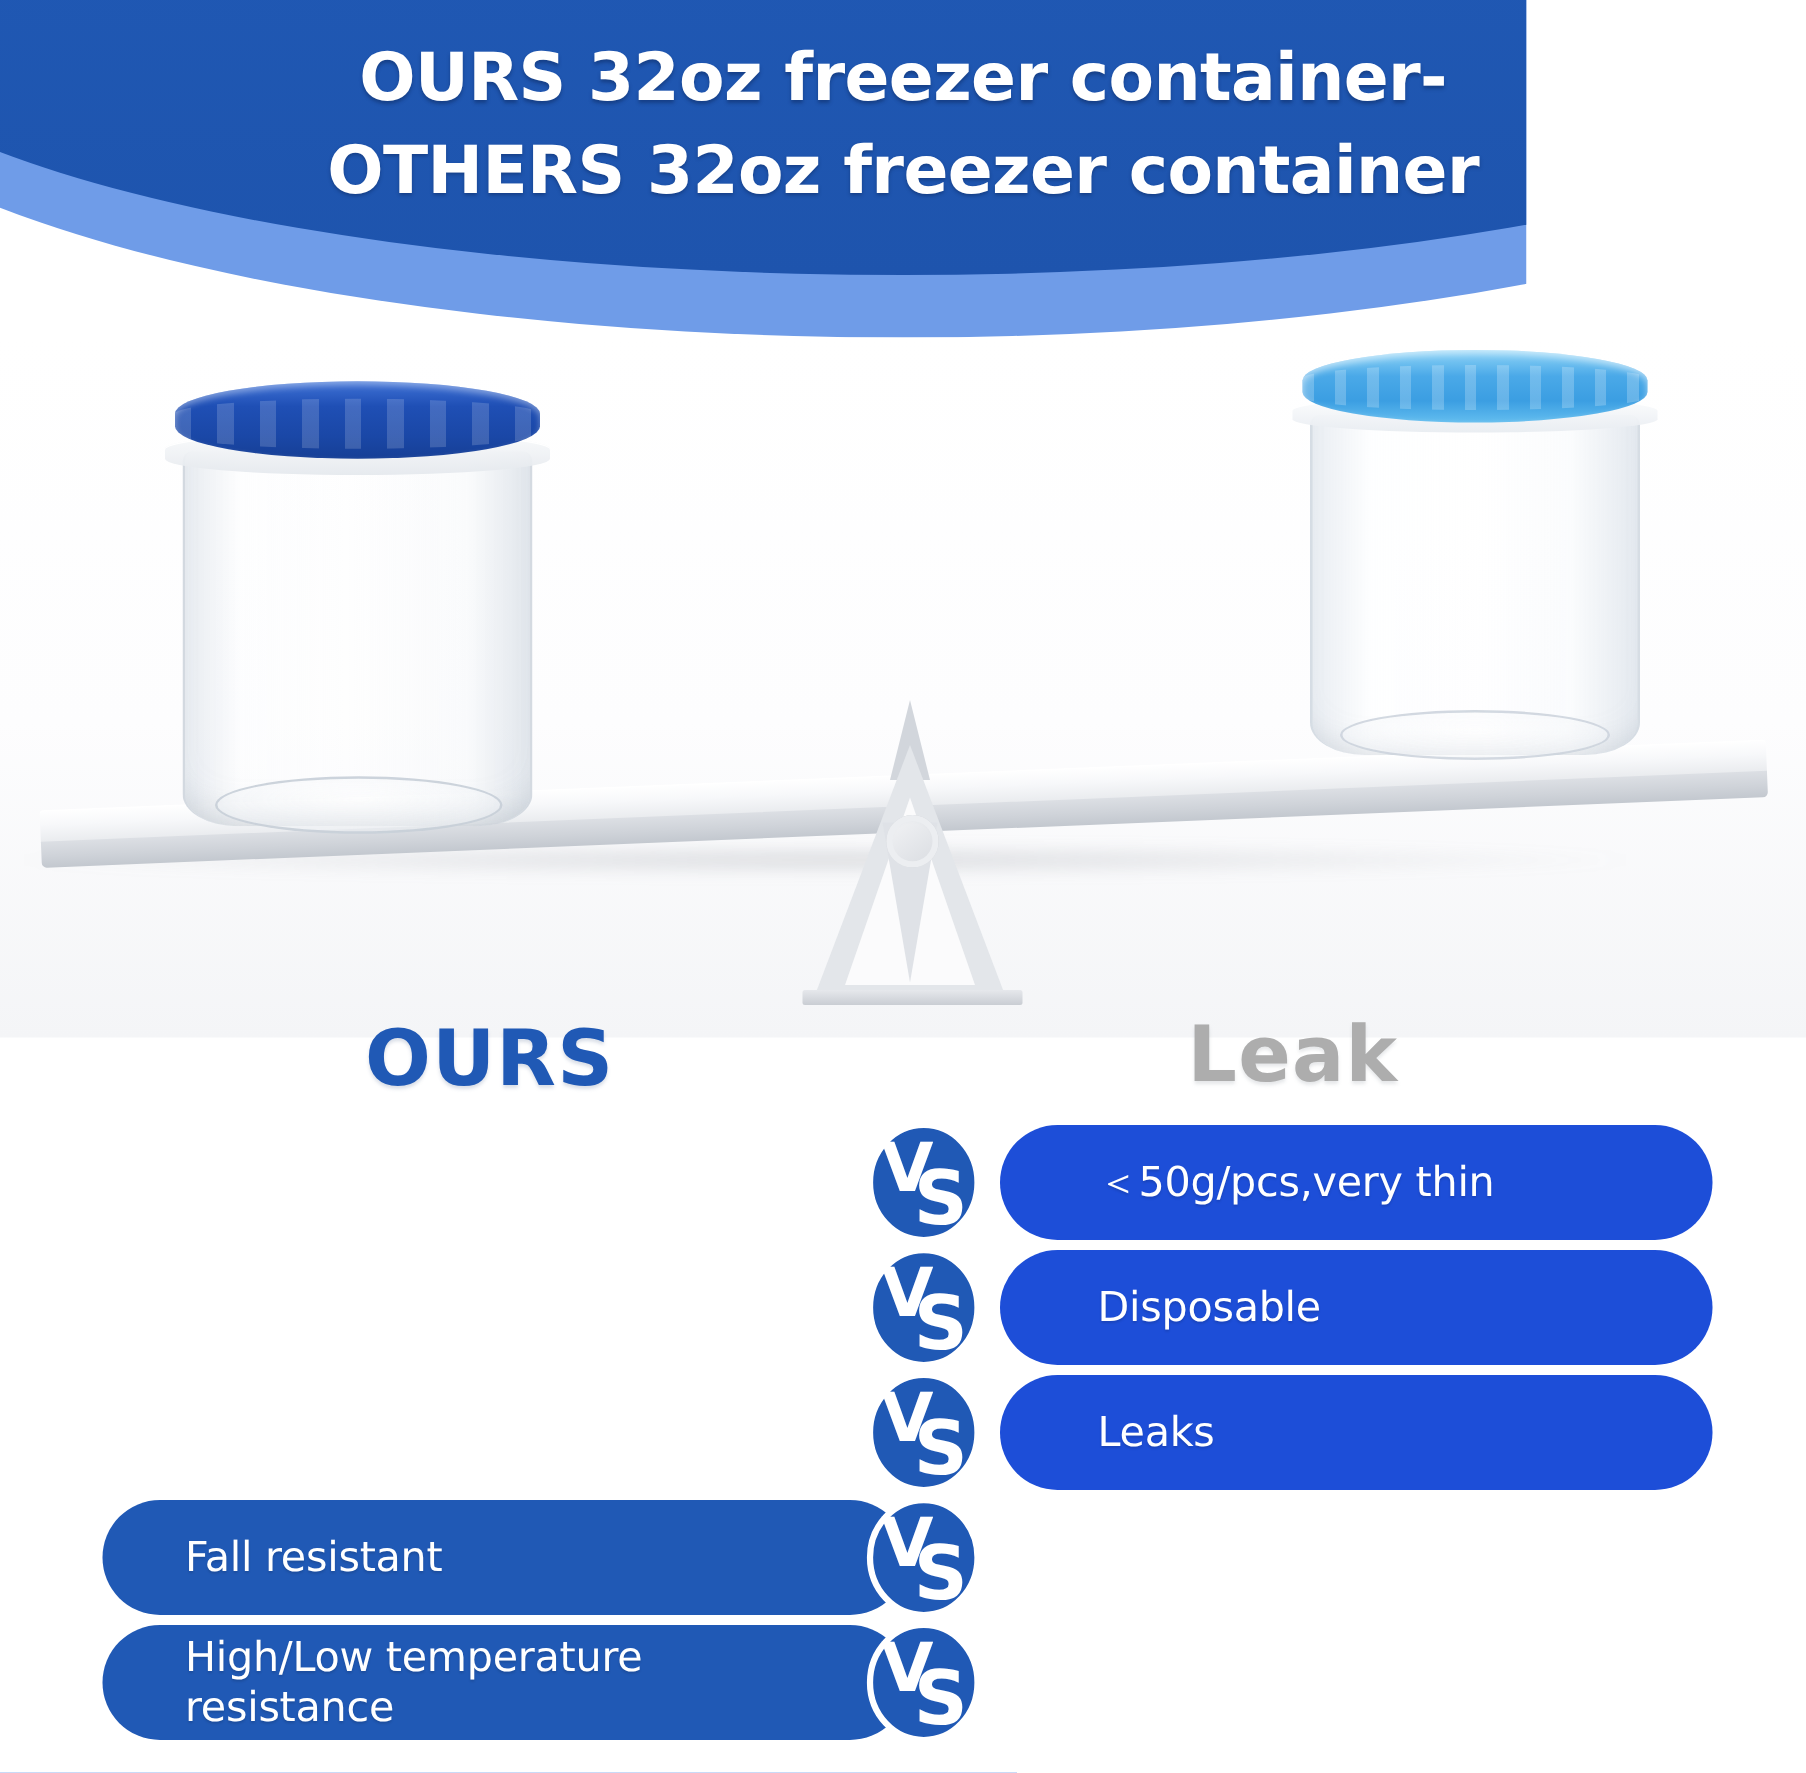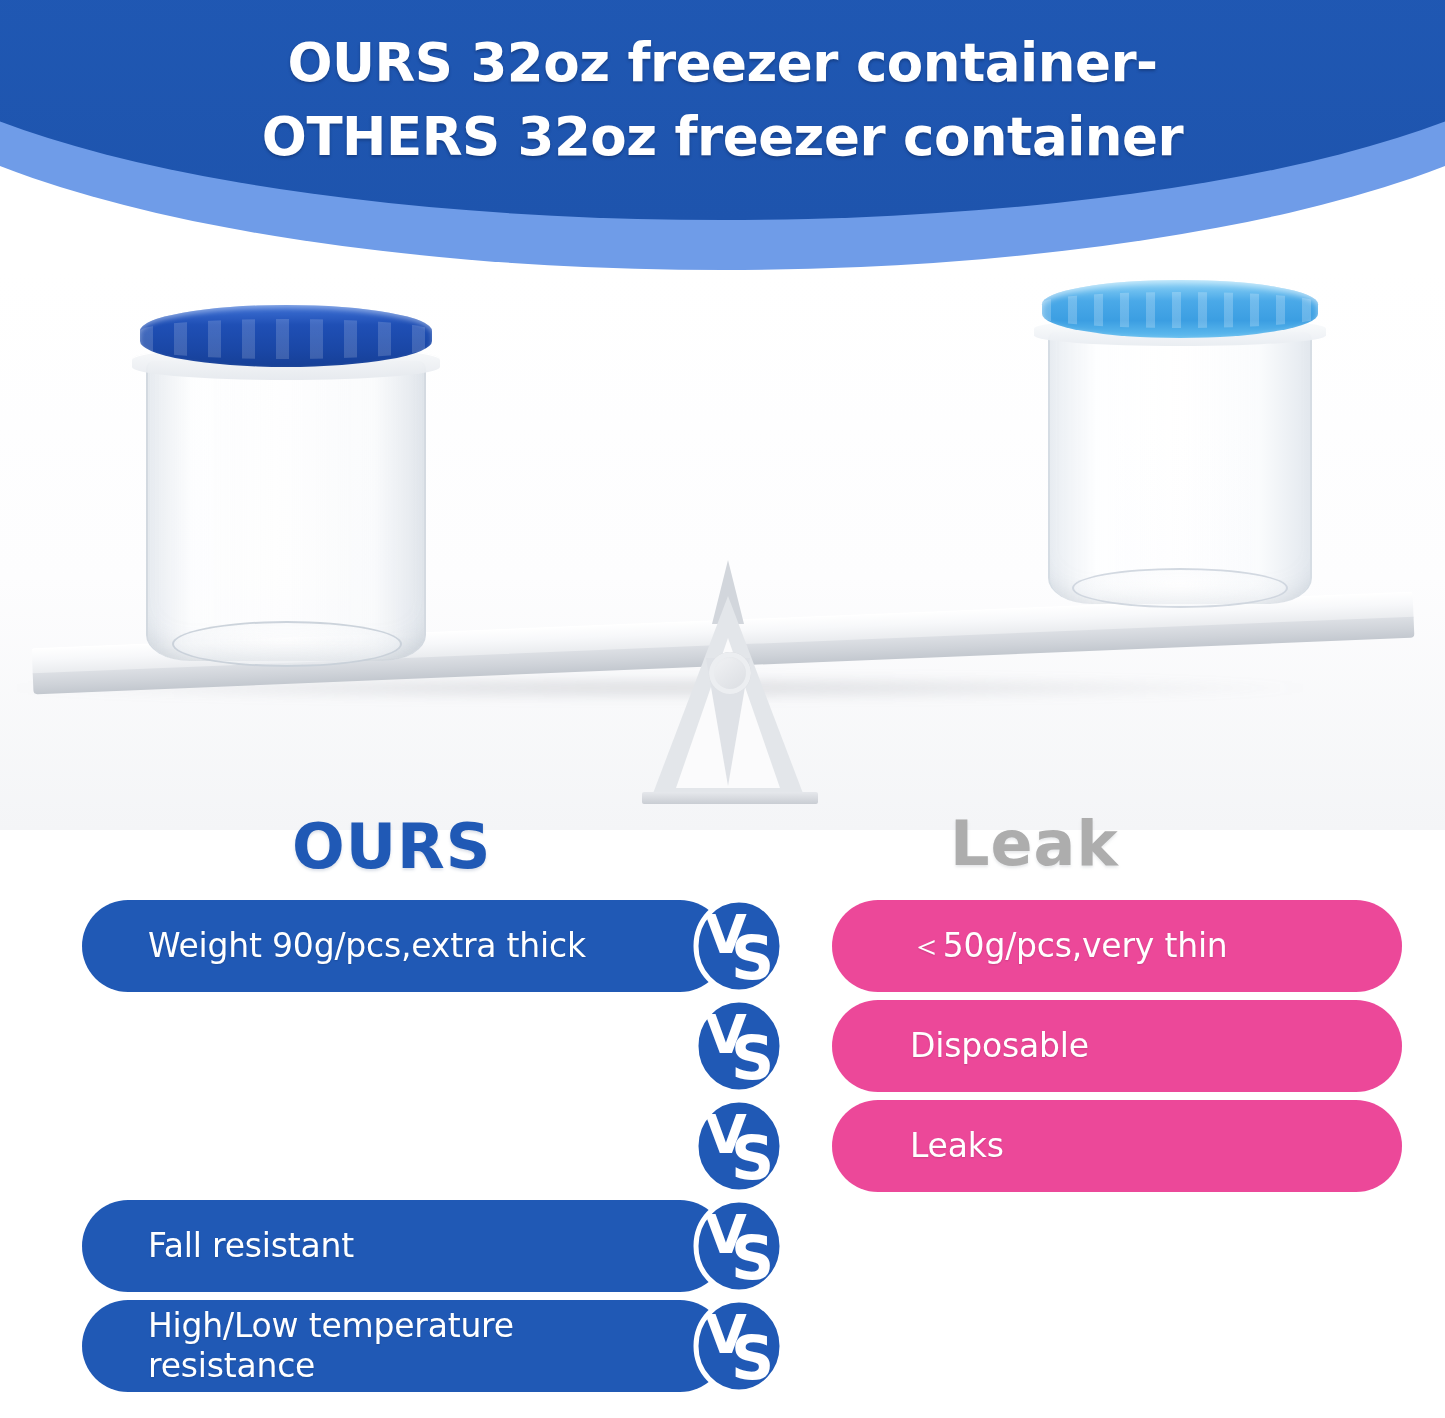--- a/index.html
+++ b/index.html
@@ -19,21 +19,21 @@
     width: 1445px;
     height: 1418px;
     background: #ffffff;
     overflow: hidden;
   }
 
   
   .banner {
     position: absolute;
     top: 0; left: 0;
-    width: 1445px;
+    width: 1221px;
     height: 280px;
     overflow: hidden;
   }
   .banner-arc-light {
     position: absolute;
     left: -170px;
     top: -470px;
     width: 1785px;
     height: 740px;
     background: #6f9ce8;
@@ -274,23 +274,23 @@
     align-items: center;
   }
   .pill-left {
     left: 82px;
     width: 644px;
     background: #2059b5;
     padding-left: 66px;
     padding-right: 80px;
   }
   .pill-right {
-    left: 832px;
+    left: 800px;
     width: 570px;
-    background: #ec4899;
+    background: #1d4ed8;
     padding-left: 78px;
     padding-right: 34px;
   }
   .pill-text {
     color: #ffffff;
     font-family: "DejaVu Sans", sans-serif;
     font-size: 33px;
     line-height: 40px;
     font-weight: normal;
     letter-spacing: -0.2px;
@@ -363,23 +363,20 @@
       <div class="c-lid-ribs"></div>
     </div>
   </div>
 
   <div id="head-ours" class="col-head">OURS</div>
   <div id="head-other" class="col-head">Leak</div>
 
   <div class="rows">
 
     <div class="row">
-      <div class="pill pill-left">
-        <span class="pill-text">Weight 90g/pcs,extra thick</span>
-      </div>
       <div class="pill pill-right">
         <span class="pill-text">＜50g/pcs,very thin</span>
       </div>
       <div class="vs-badge">
         <svg viewBox="0 0 92 98">
           <ellipse class="vs-ellipse-fill" cx="46" cy="49" rx="43" ry="46"></ellipse>
           <ellipse class="vs-ellipse-ring" cx="46" cy="49" rx="43" ry="46"></ellipse>
           <text class="vs-letter" x="12" y="56" font-size="54">V</text>
           <text class="vs-letter" x="38" y="82" font-size="60">S</text>
         </svg>

